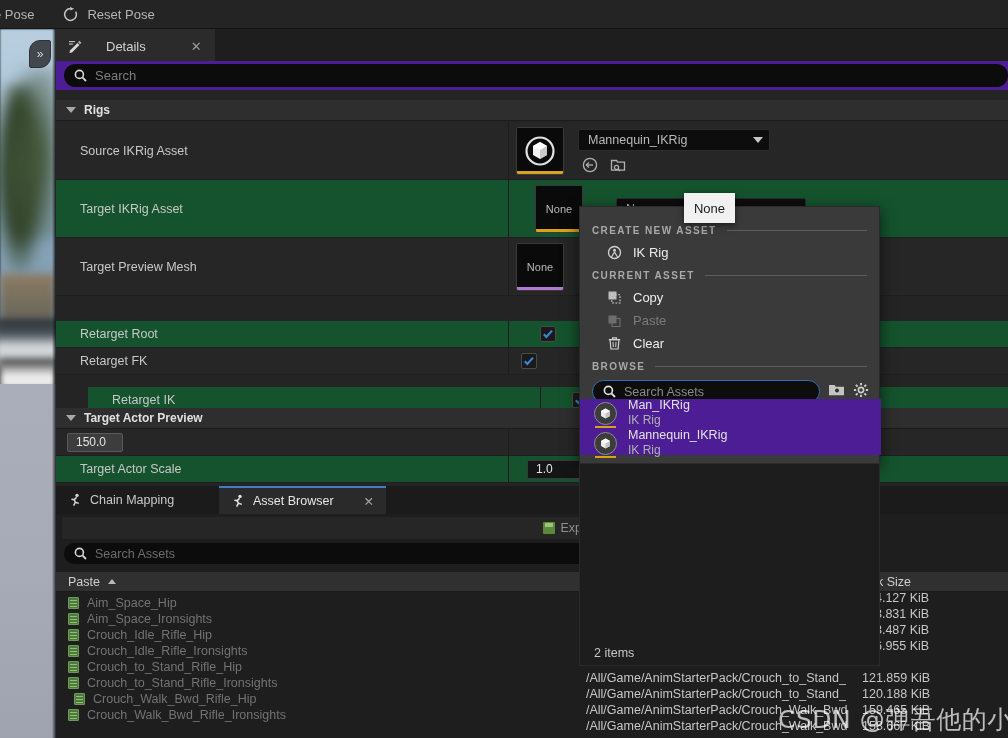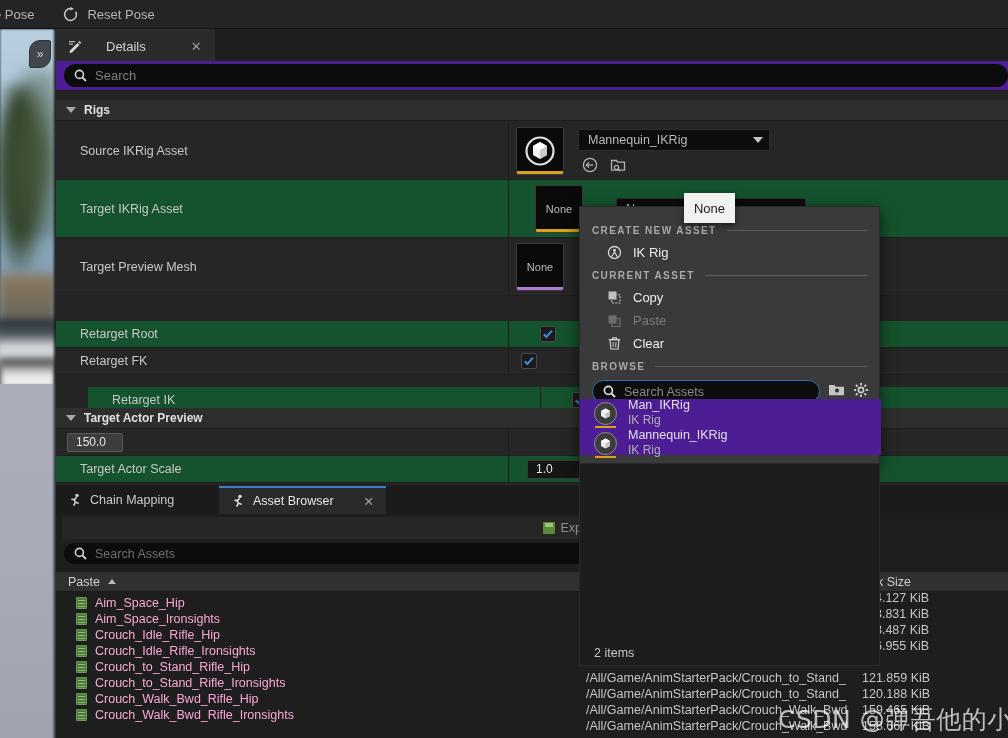--- a/index.html
+++ b/index.html
@@ -180,21 +180,21 @@
     position:absolute; left:8px; top:57px; width:524px; height:21px;
     background:#0c0c0c; border-radius:11px; display:flex; align-items:center;
     gap:8px; padding-left:10px; color:#6e6e6e; font-size:12.5px;
   }
   .colhdr {
     position:absolute; top:86px; height:20px; background:#303030;
     display:flex; align-items:center; color:#cfcfcf; font-size:12.5px;
     border-bottom:1px solid #1a1a1a;
   }
   .sortasc { width:0;height:0;border-left:4px solid transparent;border-right:4px solid transparent;border-bottom:5px solid #b9b9b9; margin-left:8px;}
-  .assetrow { position:absolute; left:8px; height:16px; display:flex; align-items:center; font-size:12.5px; color:#f9a8d4; }
+  .assetrow { position:absolute; left:0; height:16px; display:flex; align-items:center; font-size:12.5px; color:#737373; }
   .anim-ico { width:11px; height:12px; margin: 0 8px 0 12px; flex:none;
     background:#4f7a3e; border:1px solid #6d9a58; border-radius:1px; position:relative; }
   .anim-ico:before { content:""; position:absolute; left:1px; top:2px; right:1px; height:1px; background:#8fbf74; box-shadow:0 3px 0 #8fbf74, 0 6px 0 #8fbf74; }
   .pathcell { position:absolute; color:#c6c6c6; font-size:12.5px; white-space:nowrap; }
   .sizecell { position:absolute; color:#c6c6c6; font-size:12.5px; text-align:left; white-space:nowrap; }
 
   
   .picker {
     position:absolute; left:579px; top:206px; width:301px; height:258px;
     background:#3a3a3a; border:1px solid #2a2a2a;
@@ -522,21 +522,21 @@
       <span>Crouch_to_Stand_Rifle_Hip</span>
     </div>
     <div class="assetrow" style="top:157px;">
       <span class="anim-ico"></span>
       <span>Crouch_Idle_Rifle_Ironsights</span>
     </div>
     <div class="assetrow" style="top:189px;">
       <span class="anim-ico"></span>
       <span>Crouch_to_Stand_Rifle_Ironsights</span>
     </div>
-    <div class="assetrow" style="top:205px;">
+    <div class="assetrow" style="top:205px;padding-left:6px;">
       <span class="anim-ico"></span>
       <span>Crouch_Walk_Bwd_Rifle_Hip</span>
     </div>
     <div class="assetrow" style="top:221px;">
       <span class="anim-ico"></span>
       <span>Crouch_Walk_Bwd_Rifle_Ironsights</span>
     </div>
 
     <div class="pathcell" style="left:530px; top:185px;">/All/Game/AnimStarterPack/Crouch_to_Stand_</div>
     <div class="pathcell" style="left:530px; top:201px;">/All/Game/AnimStarterPack/Crouch_to_Stand_</div>

